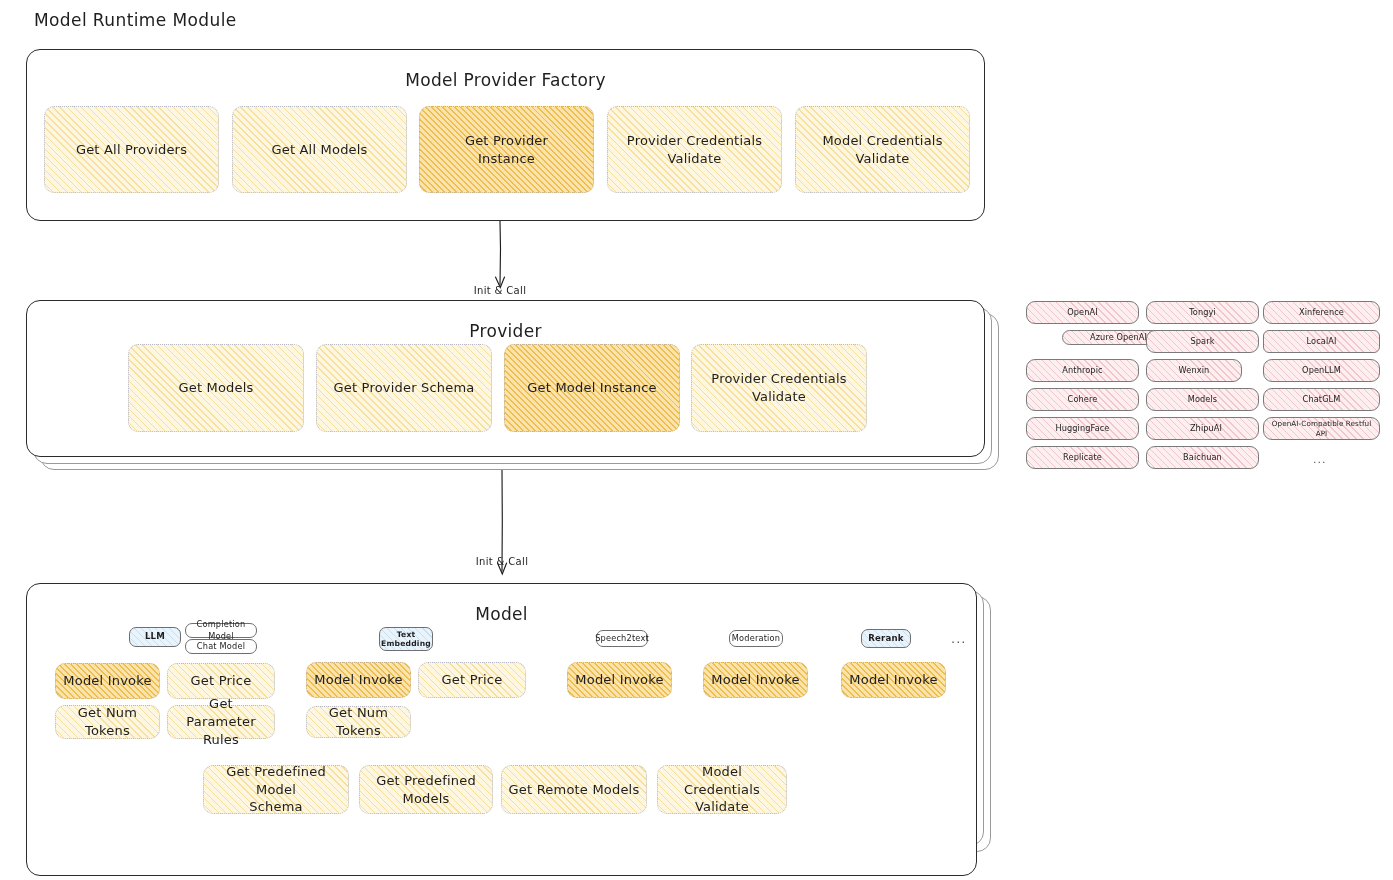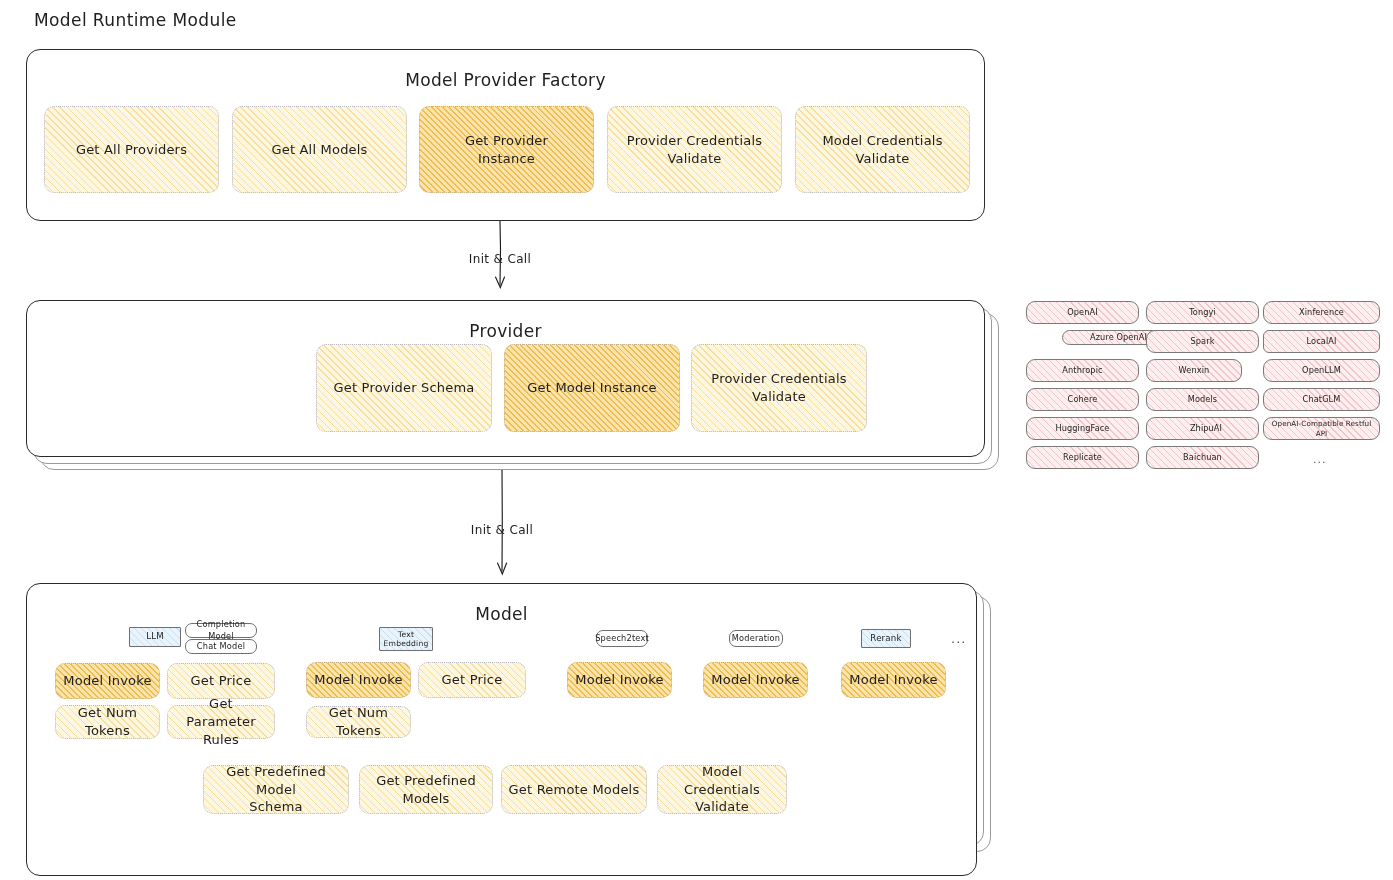--- a/index.html
+++ b/index.html
@@ -114,39 +114,41 @@
   
   .node.white {
     border: 1.05px solid #6f6f6f;
     border-radius: 7px;
     background: #ffffff;
     font-size: 8.2px;
   }
   
   .node.blue {
     border: 1.05px solid #6f6f6f;
-    border-radius: 1px;
+    border-radius: 7px;
     background-color: #e8f3fb;
     background-image:
       repeating-linear-gradient(45deg,
         rgba(120,180,220,.30) 0px,
         rgba(120,180,220,.30) 1px,
         rgba(255,255,255,0) 1px,
         rgba(255,255,255,0) 5px);
     font-size: 8.6px;
+    font-weight: bold;
   }
 
   
   .arrow-label {
     position: absolute;
-    font-size: 12px;
+    font-size: 10px;
     letter-spacing: .35px;
     color: #1e1e1e;
     white-space: nowrap;
     transform: translateX(-50%);
+    margin-top: 33px;
   }
 
   .ellipsis {
     position: absolute;
     font-size: 13px;
     color: #555;
     letter-spacing: 1px;
   }
 </style>
 </head>
@@ -182,20 +184,21 @@
 Validate</div>
   <div class="node cream" style="left: 795px; top: 106px; width: 175px; height: 87px; white-space: pre-line;">Model Credentials
 Validate</div>
 
   <div class="deck-layer" style="left:40px; top:313px; width:959px; height:157px;"></div>
   <div class="deck-layer" style="left:33px; top:307px; width:959px; height:157px;"></div>
   <div class="section" style="left:26px; top:300px; width:959px; height:157px; z-index:2;">
     <div class="section-title" style="top:20px;">Provider</div>
   </div>
 
+  <div class="node cream" style="left:128px; top:344px; width:176px; height:88px; z-index:3;">Get Models</div>
   <div class="node cream" style="left:316px; top:344px; width:176px; height:88px; z-index:3;">Get Provider Schema</div>
   <div class="node amber" style="left:504px; top:344px; width:176px; height:88px; z-index:3;">Get Model Instance</div>
   <div class="node cream" style="left: 691px; top: 344px; width: 176px; height: 88px; z-index: 3; white-space: pre-line;">Provider Credentials
 Validate</div>
 
   <div class="deck-layer" style="left:40px; top:596px; width:951px; height:256px;"></div>
   <div class="deck-layer" style="left:33px; top:590px; width:951px; height:256px;"></div>
   <div class="section" style="left:26px; top:583px; width:951px; height:293px; z-index:2;">
     <div class="section-title" style="top:20px;">Model</div>
   </div>

